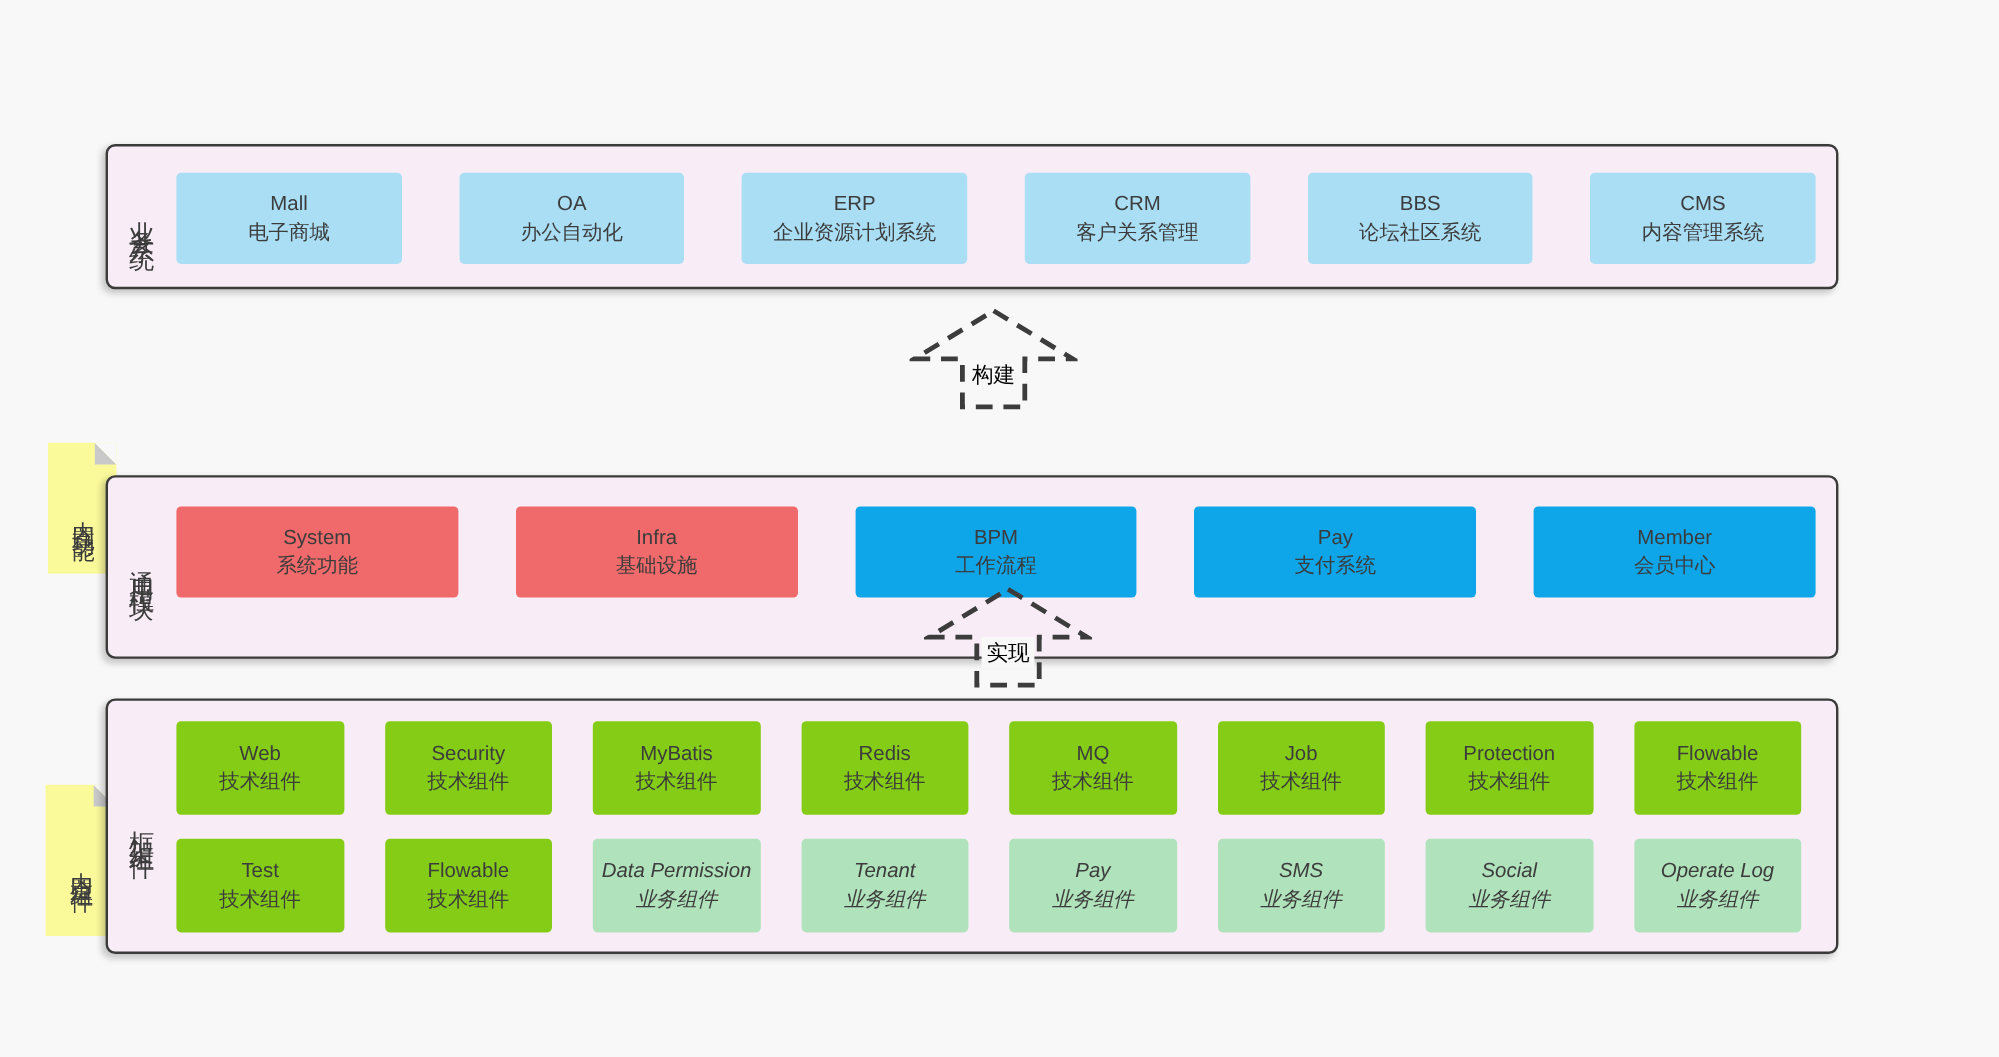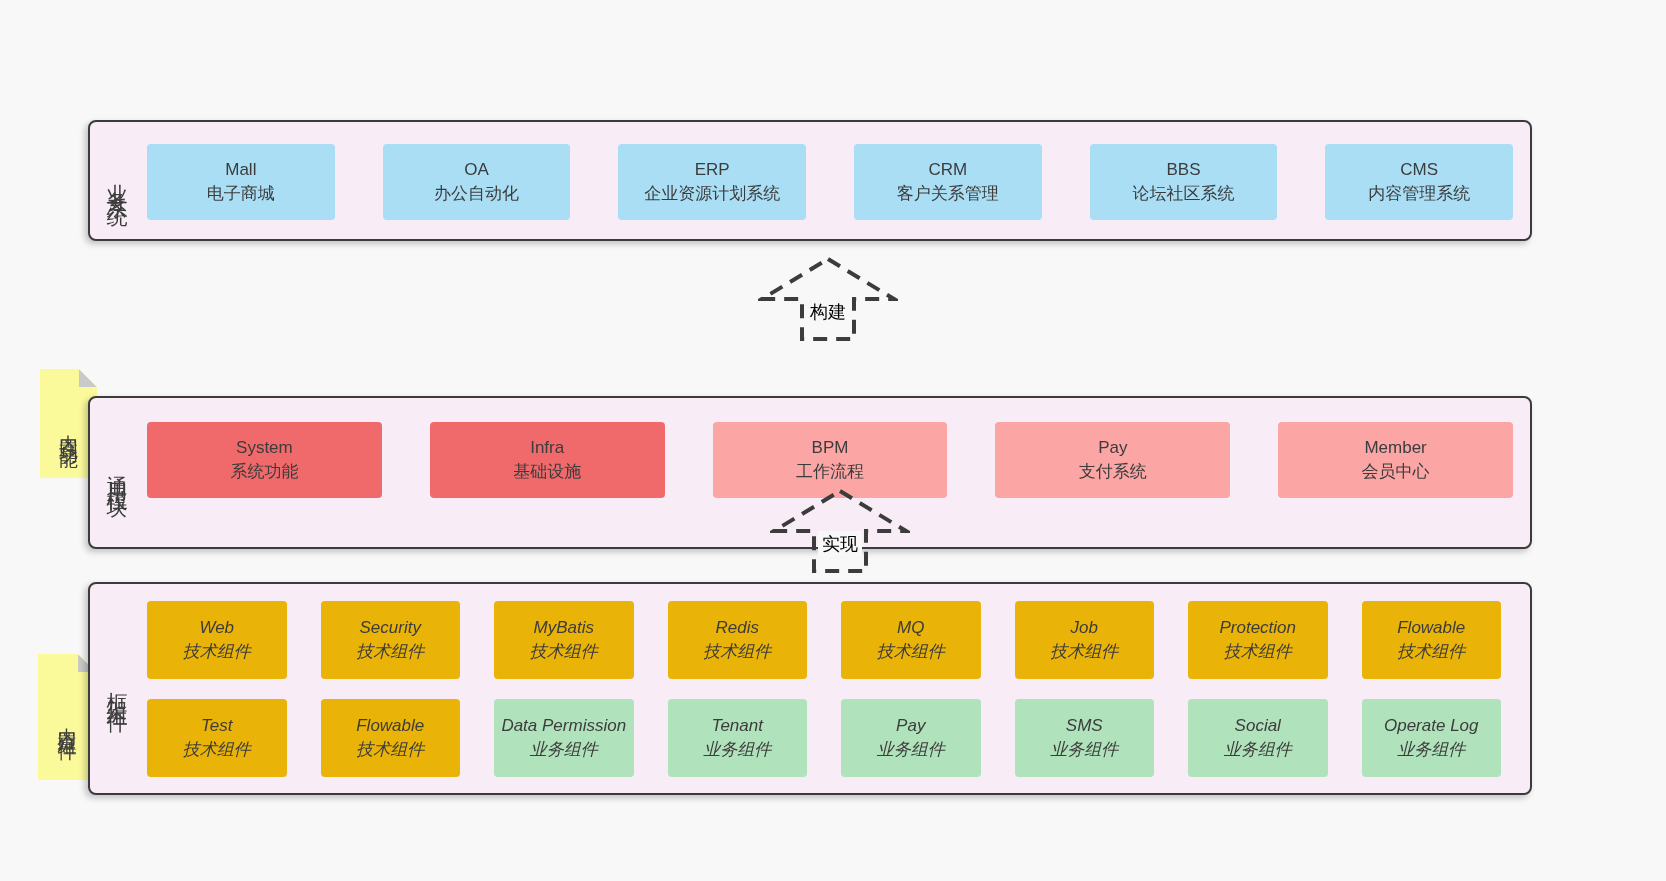--- a/index.html
+++ b/index.html
@@ -47,22 +47,22 @@
     align-items:center;
     justify-content:center;
     text-align:center;
     font-size:17px;
     line-height:1.42;
     color:#3c3c3c;
     padding:4px 6px;
   }
   .box.blue       { background:#a9def5; }
   .box.red        { background:#f0696b; }
-  .box.pink       { background:#fca5a5; }
-  .box.green      { background:#eab308;font-style:italic; }
+  .box.pink       { background:#0ea5e9; }
+  .box.green      { background:#84cc16; }
   .box.lightgreen { background:#b0e2bb;font-style:italic; }
   .sticky {
     position:absolute;
     background:#fafa9b;
     z-index:0;
     display:flex;
     align-items:center;
     justify-content:center;
   }
   .sticky::before {

